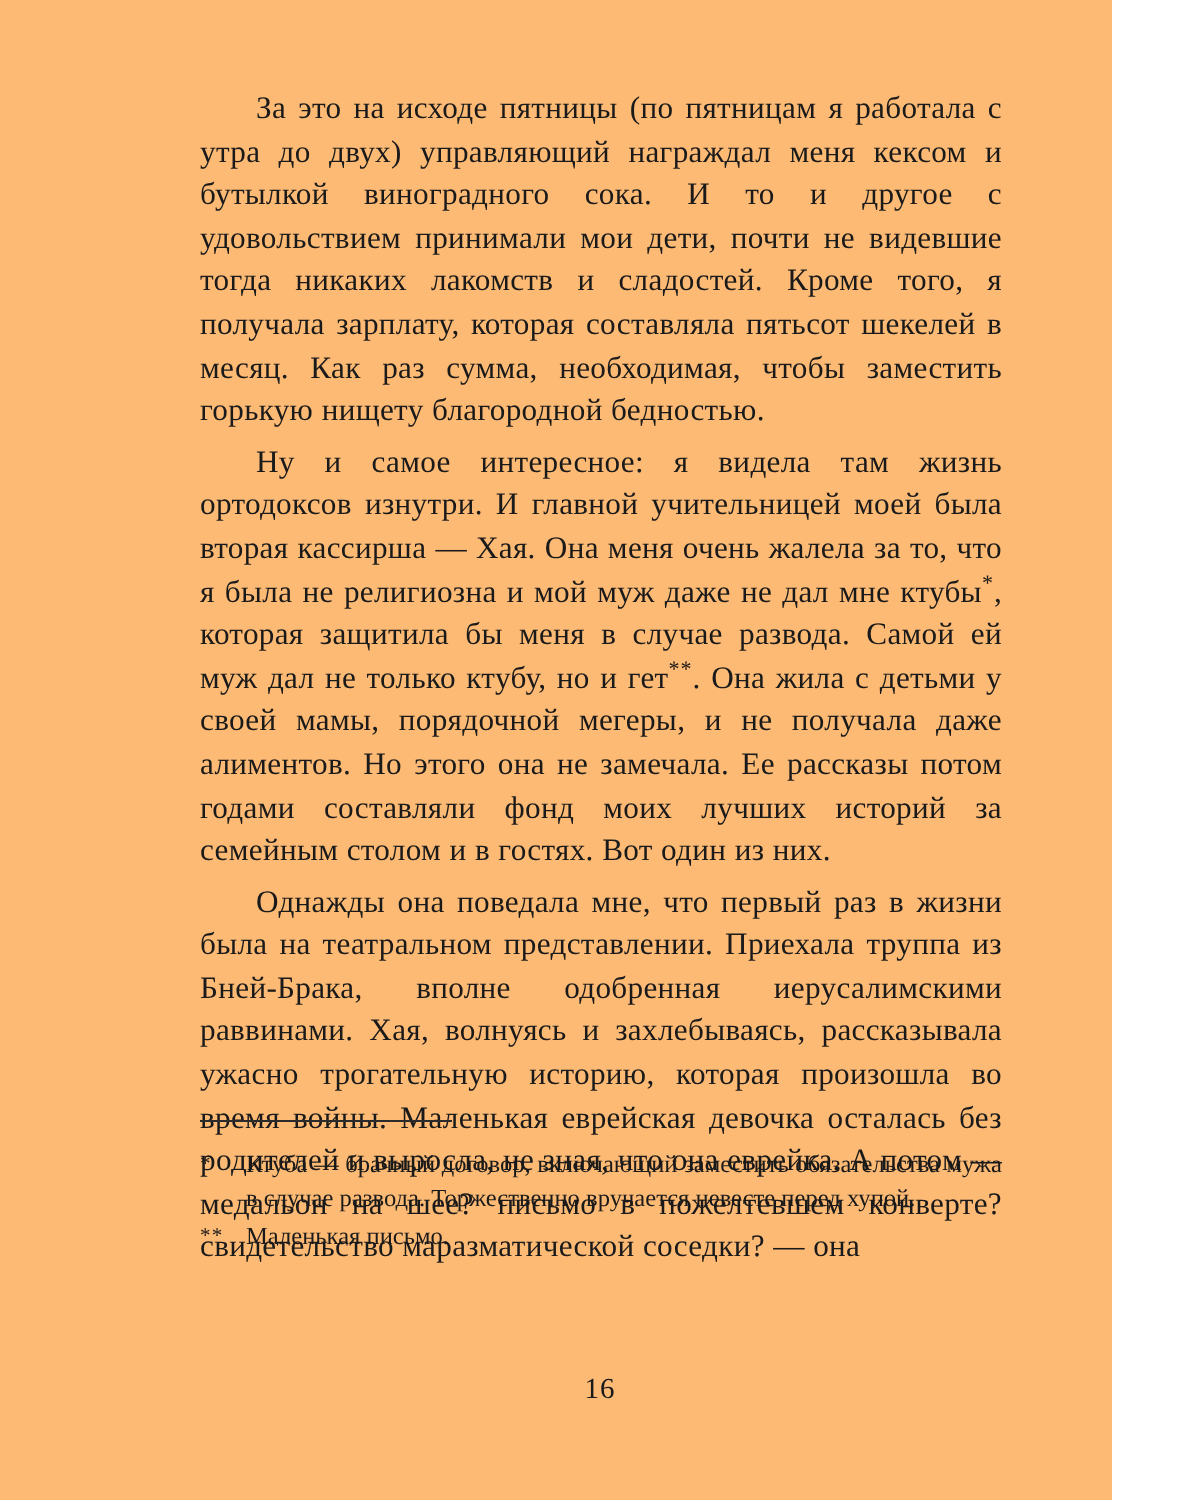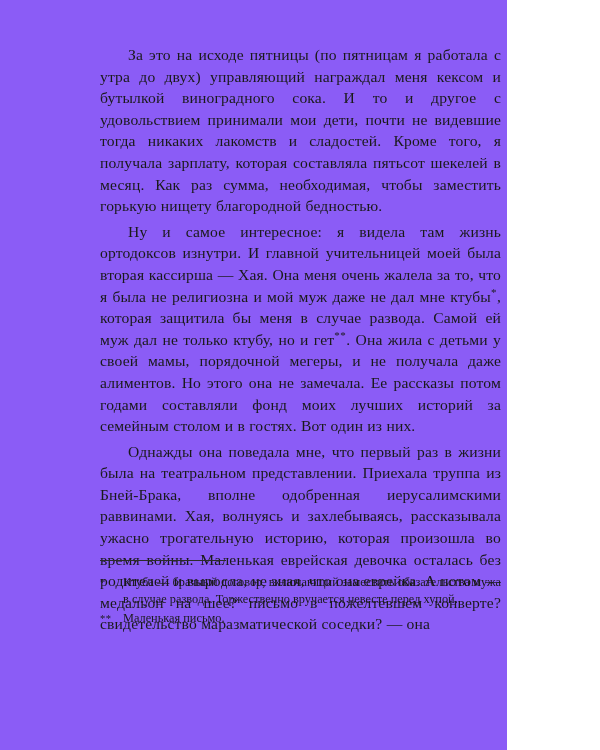--- a/index.html
+++ b/index.html
@@ -11,23 +11,23 @@
     width: 600px;
     height: 750px;
     background: #ffffff;
     font-family: "Liberation Serif", "DejaVu Serif", serif;
     color: #1a1a1a;
     overflow: hidden;
   }
 
   .page {
     position: relative;
-    width: 507px;
+    width: 556px;
     height: 750px;
-    background: #8b5cf6;
+    background: #fdba74;
     box-sizing: border-box;
   }
 
   
   .textblock {
     position: absolute;
     left: 100px;
     top: 44px;
     width: 401px;
   }
@@ -133,14 +133,15 @@
       <span class="fn-text">Ктуба — брачный договор, включающий заместить обязательства мужа в случае развода. Торжественно вручается невесте перед хупой.</span>
     </div>
 
     <div class="fn-item">
       <span class="fn-marker">**</span>
       <span class="fn-text">Маленькая письмо.</span>
     </div>
 
   </div>
 
+  <div class="folio">16</div>
 
 </div>
 
 </body></html>

